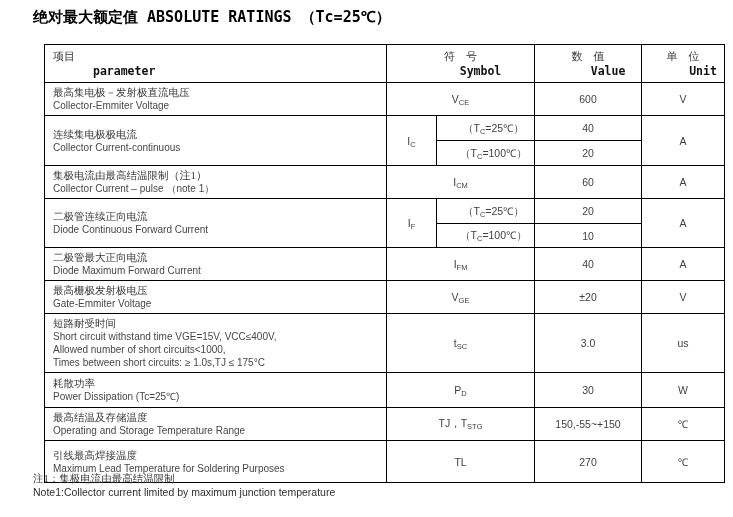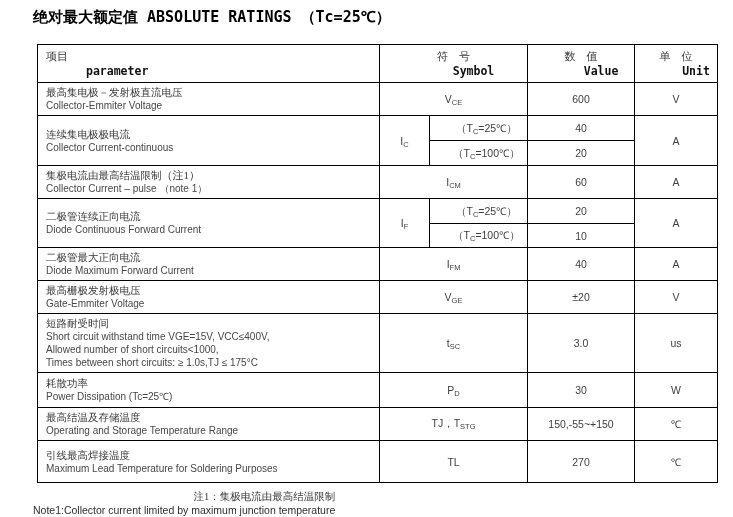--- a/index.html
+++ b/index.html
@@ -14,21 +14,21 @@
   .title {
     position: absolute; left: 33px; top: 6px;
     font-family: "DejaVu Sans Mono", monospace;
     font-weight: bold;
     font-size: 15px;
     letter-spacing: 0px;
     color: #000000;
     white-space: nowrap;
   }
   table.ratings {
-    position: absolute; left: 37px; top: 44px;
+    position: absolute; left: 44px; top: 44px;
     width: 680px;
     border-collapse: collapse;
     table-layout: fixed;
   }
   table.ratings td {
     border: 1px solid #000000;
     vertical-align: middle;
     font-size: 10.5px;
     color: #3f3f3f;
     overflow: hidden;
@@ -65,23 +65,22 @@
   td.sym, td.val, td.unit { font-size: 11px; color: #444444; }
   td.sym sub, .cond sub {
     font-size: 7.5px;
     vertical-align: baseline;
     position: relative;
     bottom: -2px;
   }
   td.cond { font-size: 10px; color: #4a4a4a; padding-left: 16px; }
   td.unit-cjk { font-family: "Liberation Serif", serif; font-size: 10px; color: #555555; }
   .notes {
-    position: absolute; left: 33px; top: 490px;
+    position: absolute; left: 33px; top: 472px;
     line-height: 13.5px;
-    text-align: right;
   }
   .note-zh {
     font-family: "Liberation Serif", serif;
     font-size: 10.5px;
     color: #3a3a3a;
   }
   .note-en {
     font-family: "Liberation Sans", sans-serif;
     font-size: 10.5px;
     color: #2e2e2e;

